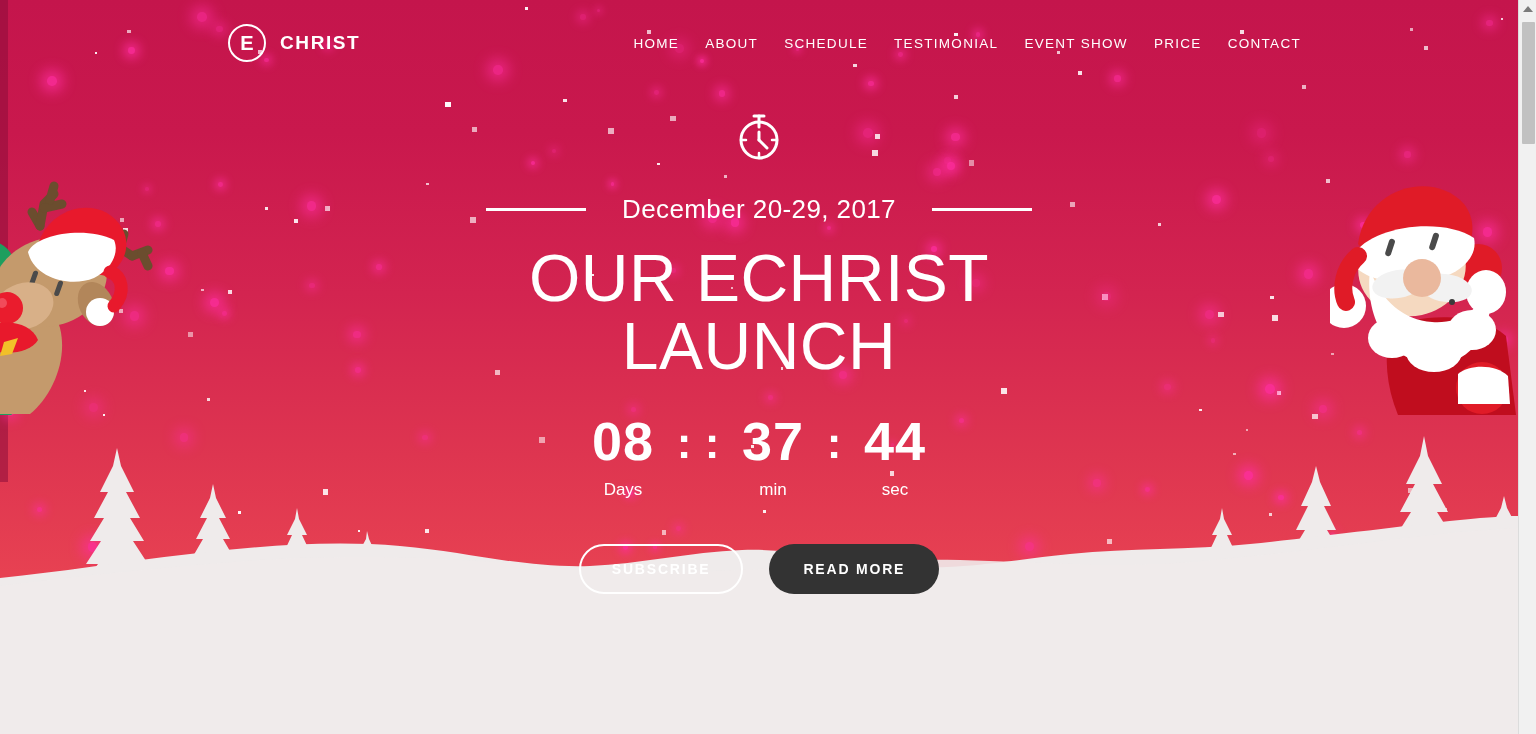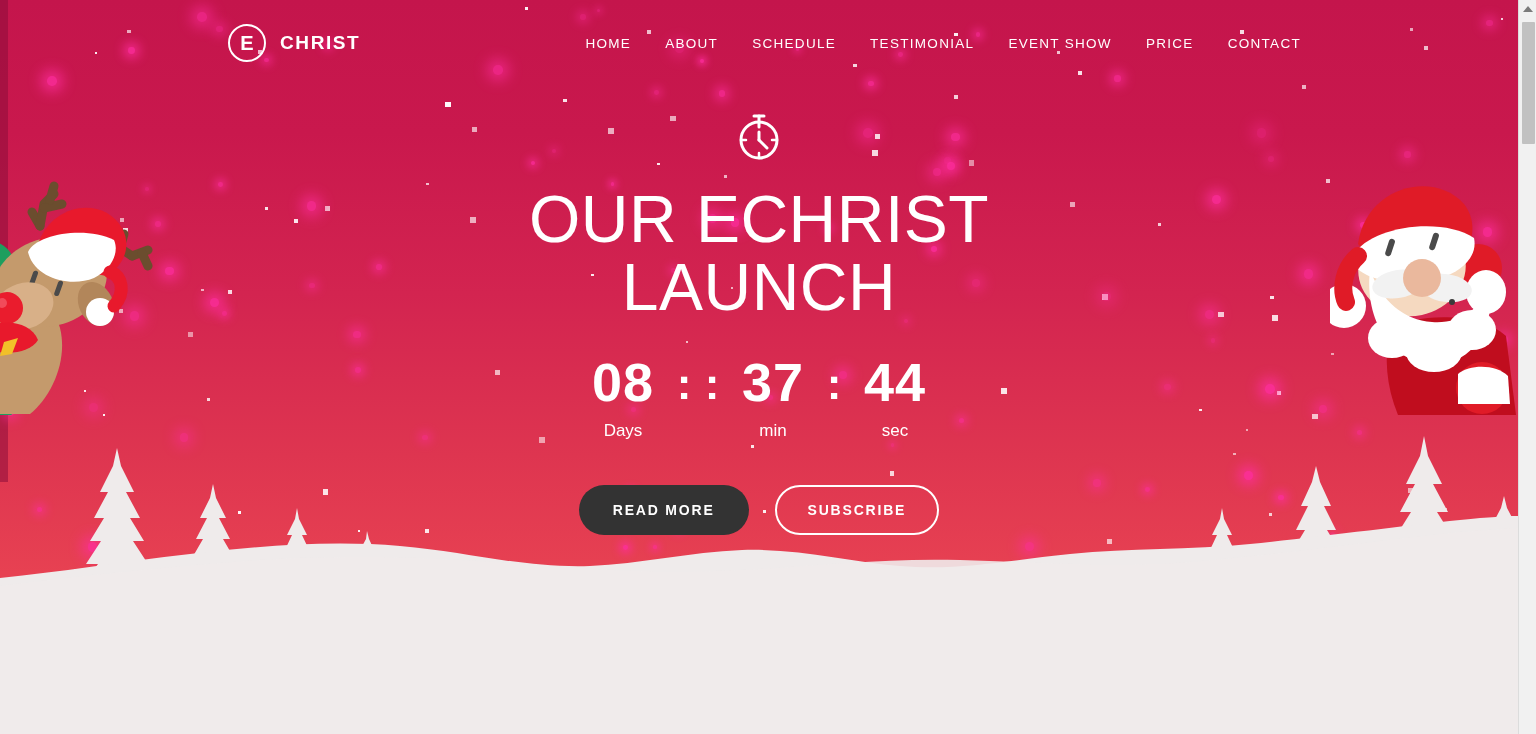--- a/index.html
+++ b/index.html
@@ -57,21 +57,21 @@
   .logo { display:flex; align-items:center; margin-left:228px; }
   .logo-circle {
     width:38px; height:38px; border:2px solid #fff; border-radius:50%;
     display:flex; align-items:center; justify-content:center;
     color:#fff; font-size:20px; font-weight:bold; letter-spacing:0;
   }
   .logo-text {
     margin-left:14px; color:#fff; font-size:19px; font-weight:bold;
     letter-spacing:1.6px;
   }
-  .nav { margin-left:auto; margin-right:204px; display:flex; gap:8px; }
+  .nav { margin-left:auto; margin-right:204px; display:flex; gap:0; }
   .nav a {
     color:#fff; text-decoration:none; font-size:13.5px; letter-spacing:1.3px;
     padding:6px 13px; white-space:nowrap;
   }
 
   
   .hero-content {
     position:absolute; left:0; top:0; width:1518px; height:620px;
     display:flex; flex-direction:column; align-items:center; z-index:30;
   }
@@ -467,20 +467,25 @@
             <line x1="24" y1="12" x2="24" y2="17"></line>
             <line x1="24" y1="43" x2="24" y2="48" stroke-width="2.5"></line>
             <line x1="6" y1="30" x2="11" y2="30" stroke-width="2.5"></line>
             <line x1="37" y1="30" x2="42" y2="30" stroke-width="2.5"></line>
             <line x1="24" y1="30" x2="32" y2="38"></line>
             <line x1="24" y1="30" x2="24" y2="22"></line>
           </g>
         </svg>
       </div>
 
+      <div class="date-row">
+        <span class="rule"></span>
+        <span class="date-text">December 20-29, 2017</span>
+        <span class="rule"></span>
+      </div>
 
       <h1 class="hero-title">OUR ECHRIST LAUNCH</h1>
 
       <div class="countdown" id="countdown">
           <div class="cd-unit">
             <div class="cd-num">08</div>
             <div class="cd-label">Days</div>
           </div>
           <div class="cd-sep">:</div>
           <div class="cd-sep">:</div>
@@ -489,22 +494,22 @@
             <div class="cd-label">min</div>
           </div>
           <div class="cd-sep">:</div>
           <div class="cd-unit">
             <div class="cd-num">44</div>
             <div class="cd-label">sec</div>
           </div>
         </div>
 
       <div class="btn-row">
+        <button class="btn btn-outline">SUBSCRIBE</button>
         <button class="btn btn-primary">READ MORE</button>
-        <button class="btn btn-outline">SUBSCRIBE</button>
       </div>
     </div>
 
   </div>
 </div>
 
 <div class="scrollbar">
   <div class="sb-arrow">
       <i></i>
     </div>

